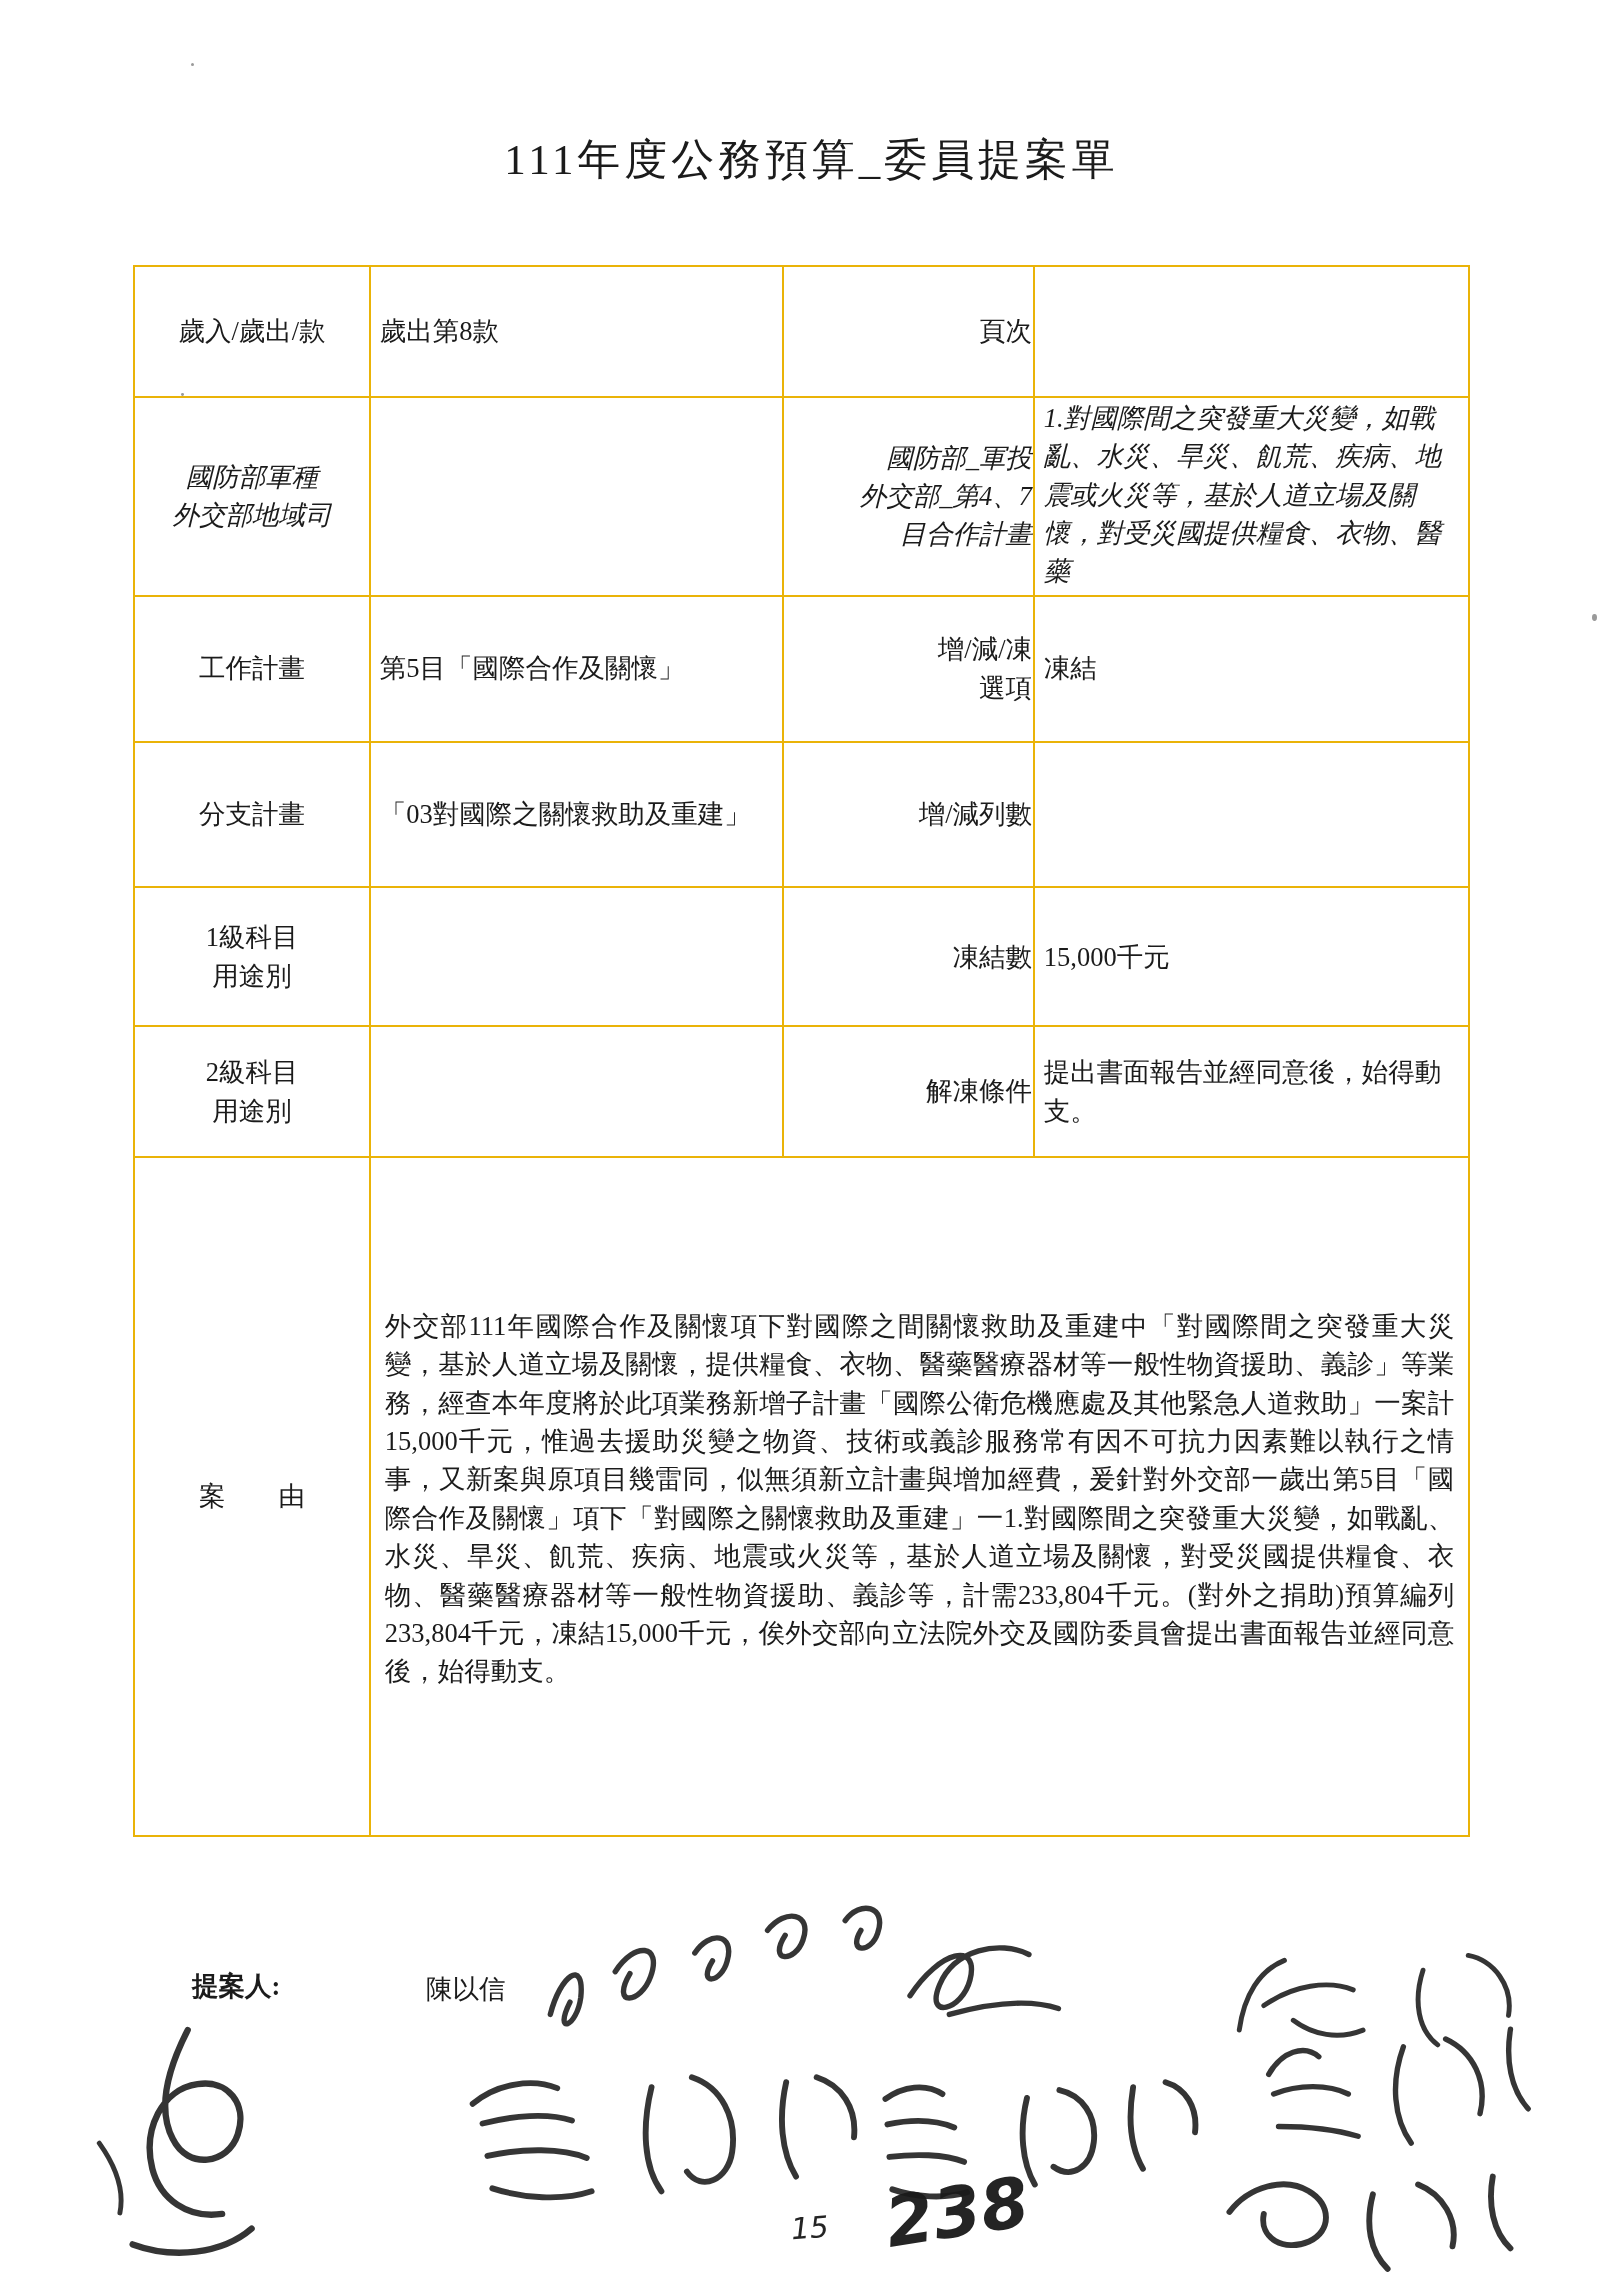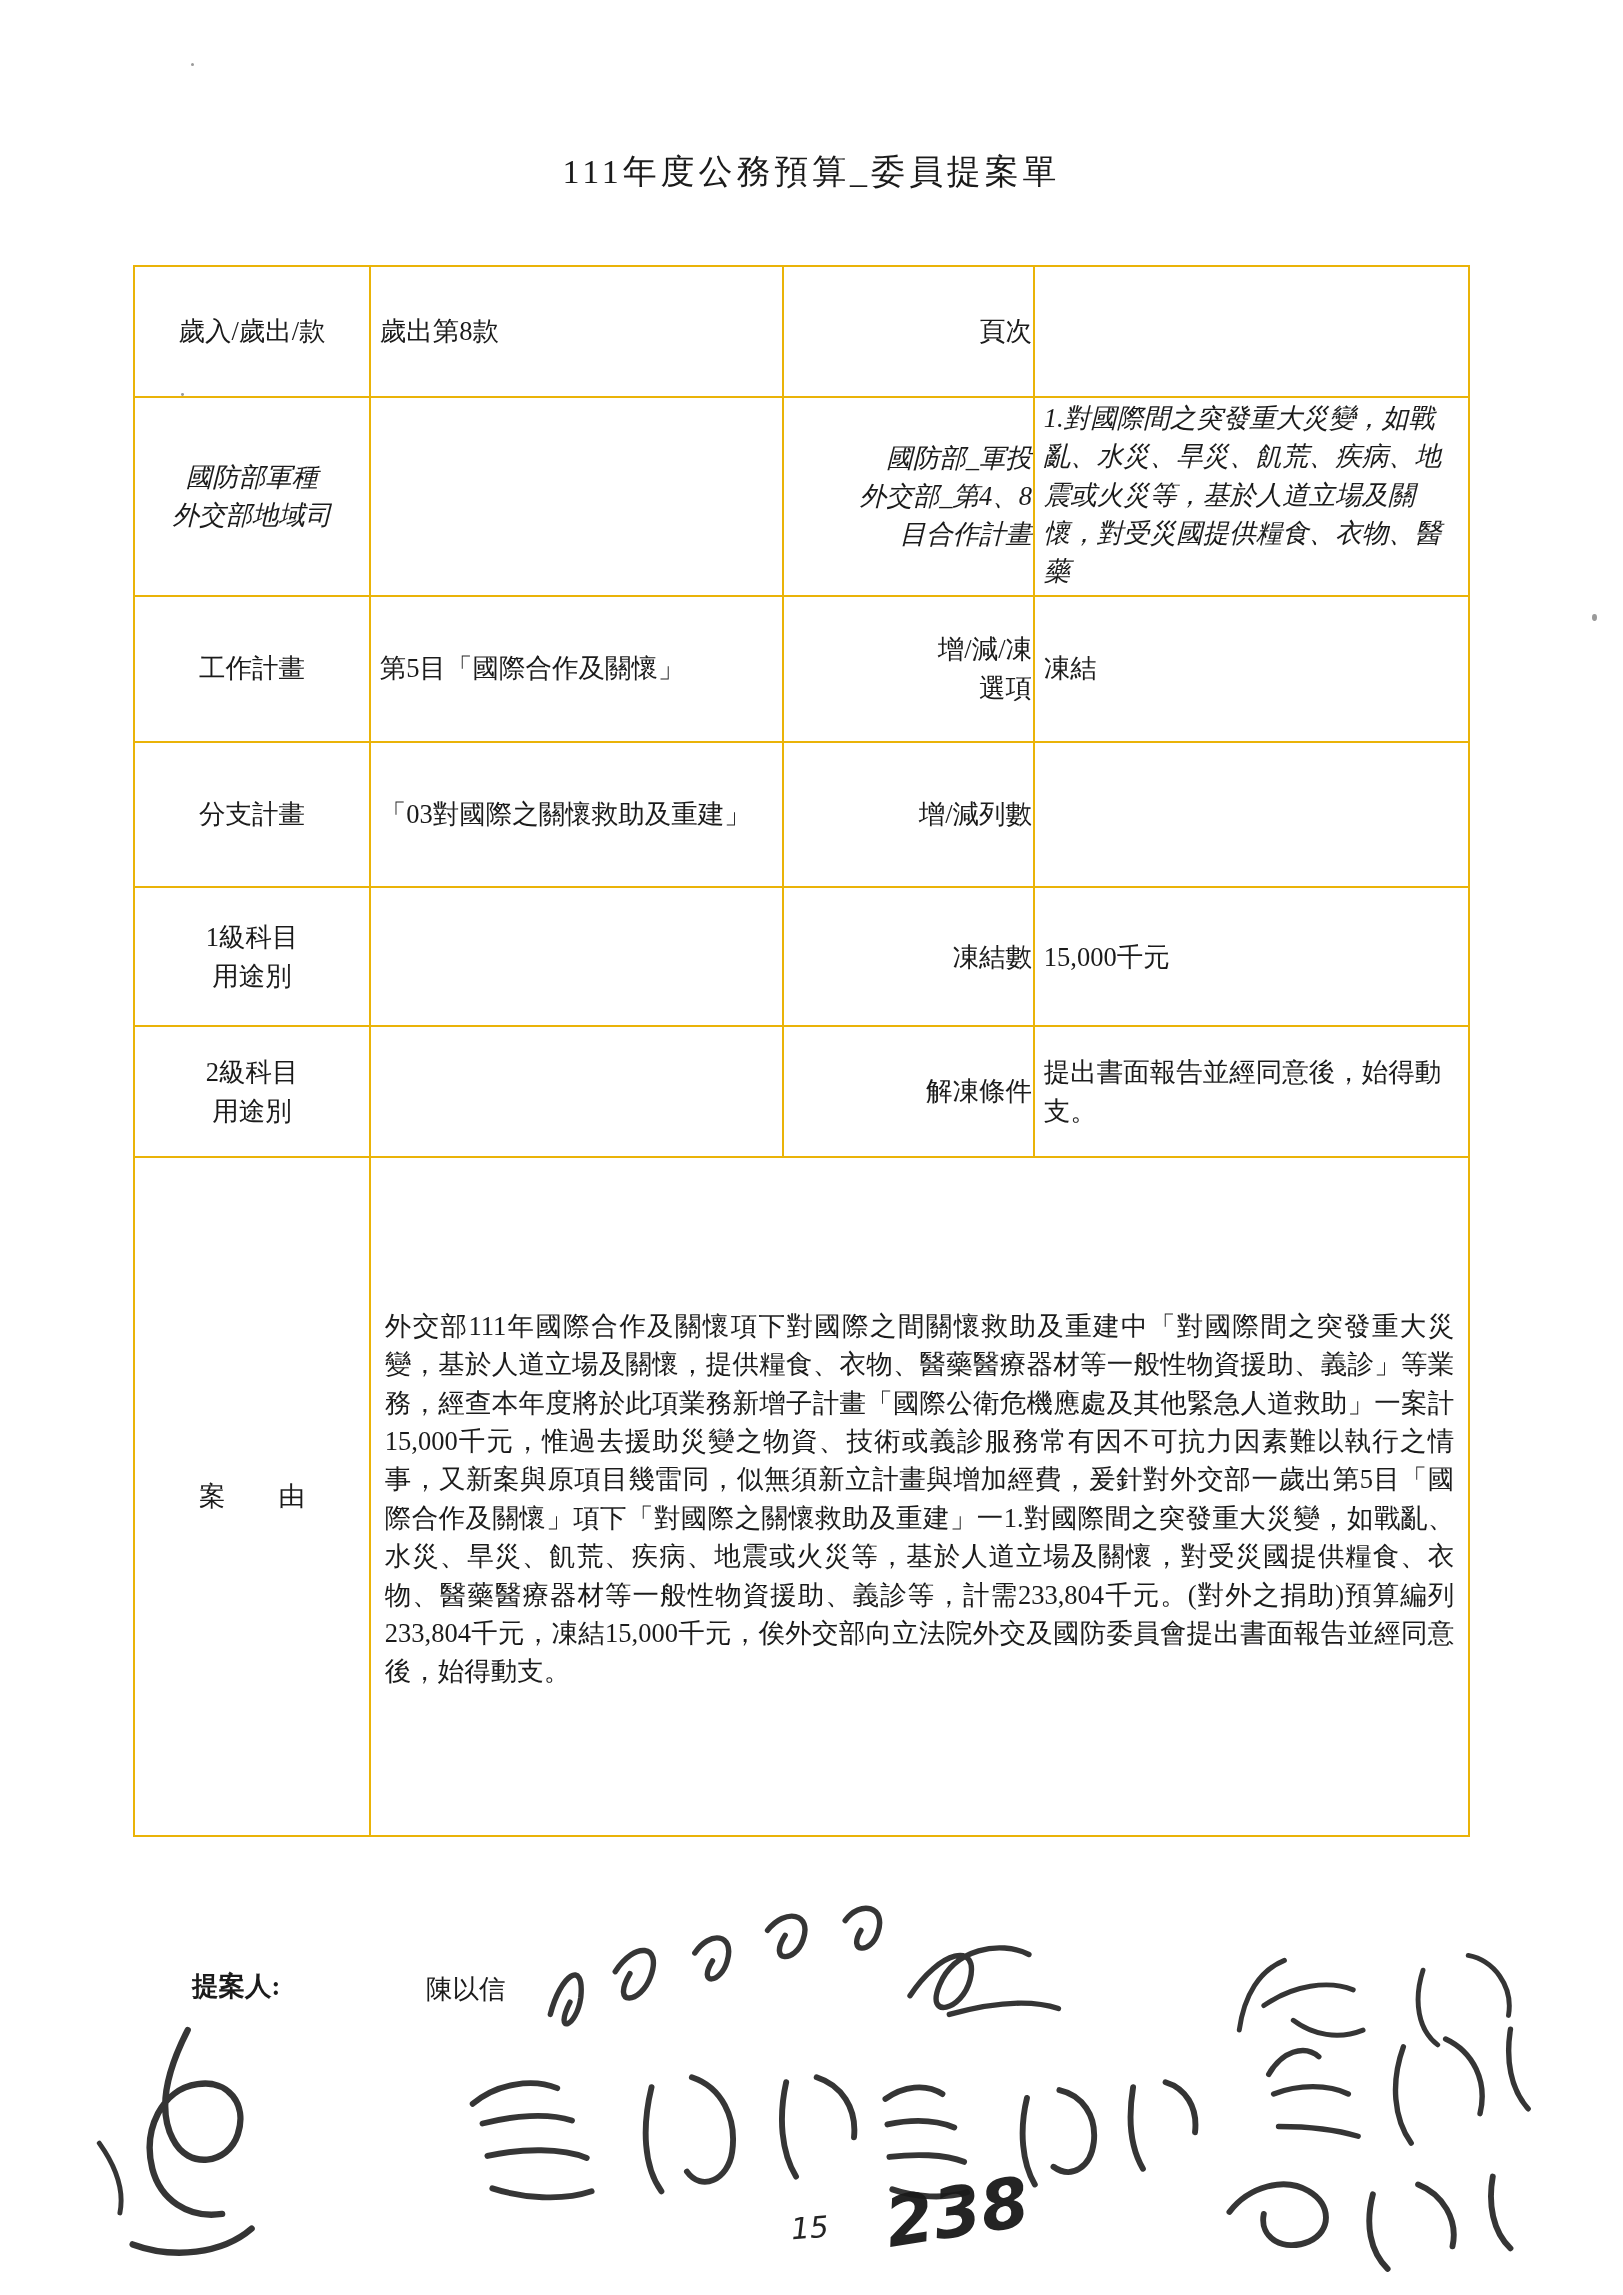--- a/index.html
+++ b/index.html
@@ -2,22 +2,22 @@
 <html style="font-size:7.9px"><head>
 <meta charset="utf-8">
 <style>
   html,body{margin:0;padding:0;background:#e8e8e8;}
   .sheet{
     position:relative;width:1623px;height:2295px;background:#ffffff;
     font-family:"Liberation Serif","DejaVu Serif",serif;color:#1b1b1b;
     overflow:hidden;
   }
   .title{
-    position:absolute;top:149px;left:0;width:100%;
-    text-align:center;font-size:34px;letter-spacing:3.9px;font-weight:400;
+    position:absolute;top:131px;left:0;width:100%;
+    text-align:center;font-size:43px;letter-spacing:3.9px;font-weight:400;
   }
   table.form{
     position:absolute;left:133px;top:265px;width:1334px;
     border-collapse:collapse;table-layout:fixed;
   }
   table.form td{
     border:2px solid #eab308;vertical-align:middle;
     font-size:26.5px;line-height:1.45;overflow:hidden;
   }
   td.lbl{text-align:center;white-space:pre-line;}
@@ -71,21 +71,21 @@
       <td class="lbl">歲入/歲出/款</td>
       <td class="val">歲出第8款</td>
       <td class="mid">頁次</td>
       <td class="det"></td>
     </tr>
     <tr class="r3">
       <td class="lbl">國防部軍種
 外交部地域司</td>
       <td class="val"></td>
       <td class="mid small">國防部_軍投
-外交部_第4、8
+外交部_第4、7
 目合作計畫</td>
       <td class="det clip">1.對國際間之突發重大災變，如戰亂、水災、旱災、飢荒、疾病、地震或火災等，基於人道立場及關懷，對受災國提供糧食、衣物、醫藥</td>
     </tr>
     <tr class="r4">
       <td class="lbl">工作計畫</td>
       <td class="val">第5目「國際合作及關懷」</td>
       <td class="mid">增/減/凍
 選項</td>
       <td class="det">凍結</td>
     </tr>

